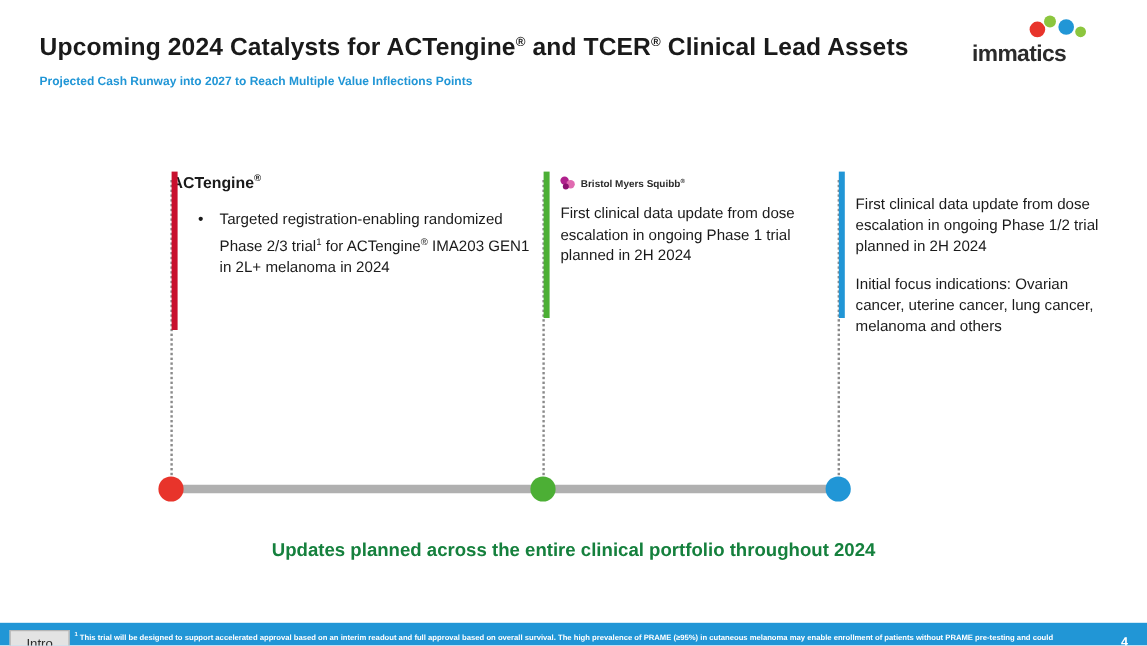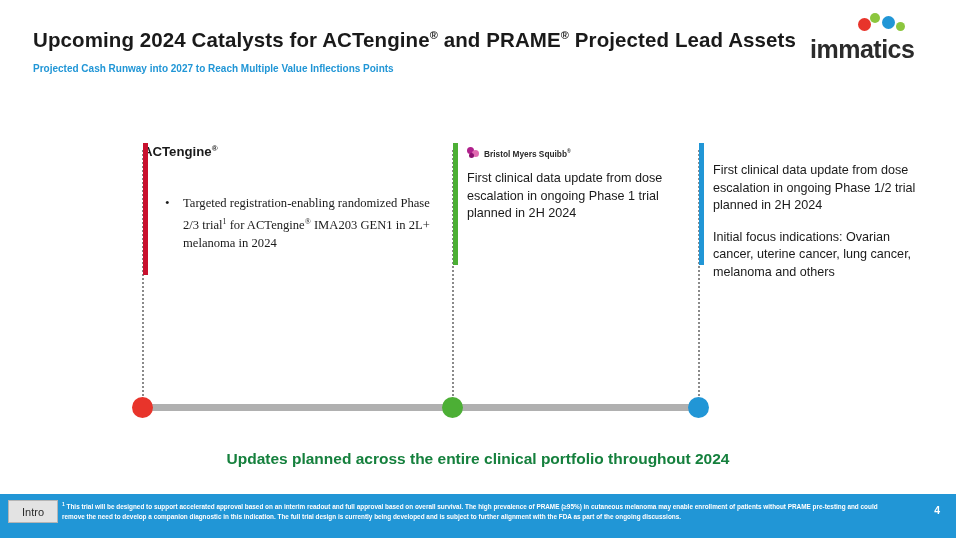--- a/index.html
+++ b/index.html
@@ -51,21 +51,21 @@
     position: absolute;
     right: 26px;
     top: 13px;
     width: 120px;
     height: 52px;
   }
   .logo-word {
     position: absolute;
     left: 0;
     top: 22px;
-    font-size: 25px;
+    font-size: 19px;
     font-weight: bold;
     color: #2b2b2b;
     letter-spacing: -0.5px;
   }
   .logo-dots {
     position: absolute;
     left: 48px;
     top: 0px;
     width: 56px;
     height: 22px;
@@ -212,21 +212,21 @@
     font-weight: bold;
     color: #15803d;
   }
 
   
   .bottombar {
     position: absolute;
     left: 0;
     bottom: 0;
     width: 956px;
-    height: 44px;
+    height: 19px;
     background: #2196d6;
   }
   .intro-tab {
     position: absolute;
     left: 8px;
     top: 6px;
     width: 48px;
     height: 21px;
     background: #e3e3e3;
     border: 1px solid #b5b5b5;
@@ -255,21 +255,21 @@
     font-weight: bold;
     color: #ffffff;
   }
 </style>
 </head>
 <body>
 
 <div class="slide">
 
   <div class="title">
-    <span>Upcoming 2024 Catalysts for ACTengine</span><sup>®</sup><span> and PRAME</span><sup>®</sup><span> Projected Lead Assets</span>
+    <span>Upcoming 2024 Catalysts for ACTengine</span><sup>®</sup><span> and TCER</span><sup>®</sup><span> Clinical Lead Assets</span>
   </div>
   <div class="subtitle">Projected Cash Runway into 2027 to Reach Multiple Value Inflections Points</div>
 
   <div class="logo">
     <div class="logo-dots">
       <i class="ld1"></i>
         <i class="ld2"></i>
         <i class="ld3"></i>
         <i class="ld4"></i>
     </div>
@@ -278,21 +278,21 @@
 
   <div class="dotted dot-1"></div>
   <div class="dotted dot-2"></div>
   <div class="dotted dot-3"></div>
 
   <div class="col col-1">
     <div class="col-bar"></div>
     <div class="col-head">
       <span>ACTengine</span><sup>®</sup><br>
     </div>
-    <div class="col-body" style="margin-top:34px;font-family:Liberation Serif, serif;">
+    <div class="col-body" style="margin-top:14px;">
       <ul class="bullets">
         <li><span>Targeted registration-enabling randomized Phase 2/3 trial</span><sup>1</sup><span> for ACTengine</span><sup>®</sup><span> IMA203 GEN1 in 2L+ melanoma in 2024</span></li>
       </ul>
     </div>
   </div>
 
   <div class="col col-2">
     <div class="col-bar"></div>
     <div class="bms">
       <div class="bms-mark">

